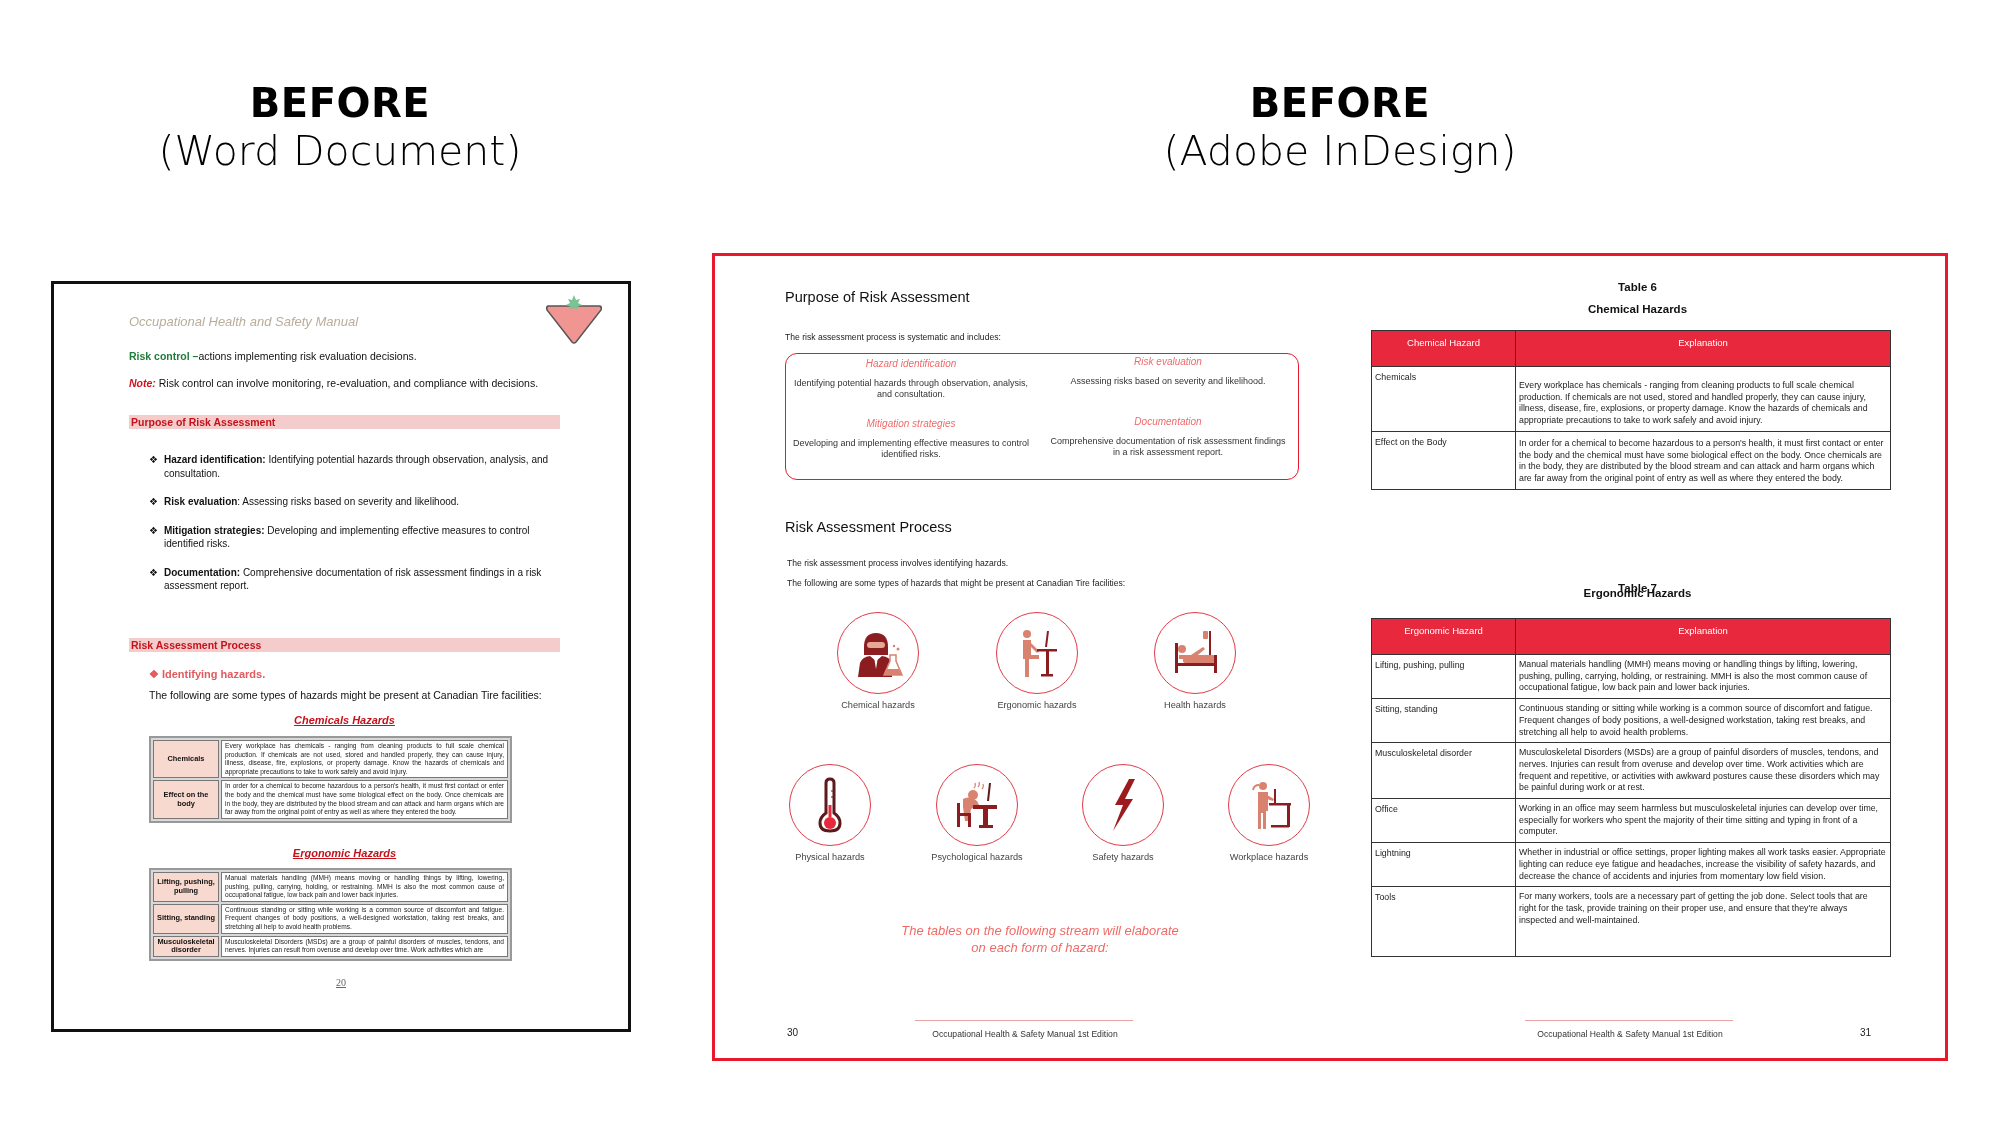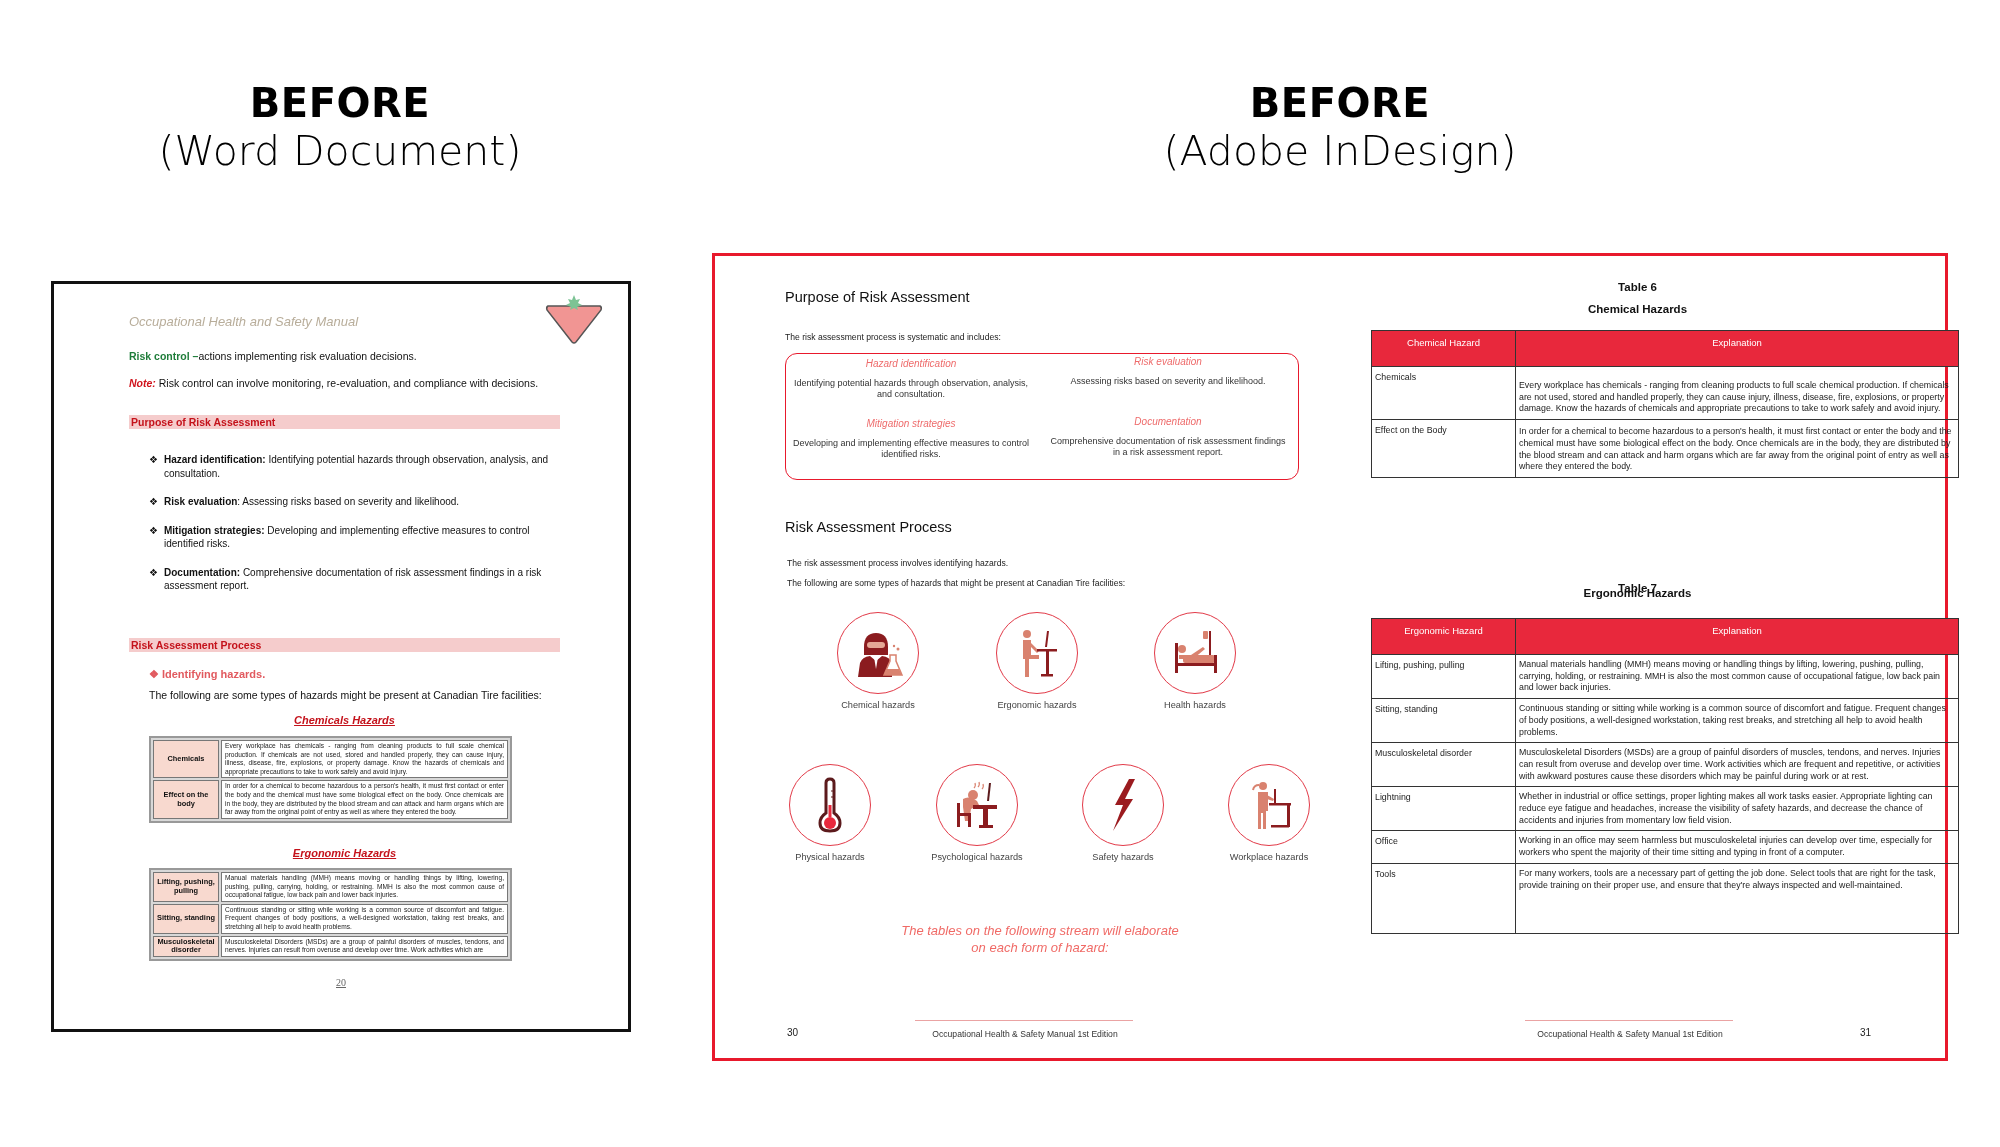--- a/index.html
+++ b/index.html
@@ -49,21 +49,21 @@
   .hz .circ { width: 82px; height: 82px; margin: 0 auto; border: 1.5px solid #e23a48; border-radius: 50%; display: flex; align-items: center; justify-content: center; }
   .hz .lab { font-size: 9.2px; color: #444; margin-top: 6px; }
 
   .callout { position: absolute; left: 180px; top: 666px; width: 290px; text-align: center; font-style: italic; font-size: 13px; line-height: 17px; color: #f06a66; }
 
   .ftr-rule { position: absolute; height: 1px; background: #eaa3a3; }
   .ftr-text { position: absolute; font-size: 8.6px; color: #333; text-align: center; }
   .pnum { position: absolute; font-size: 10px; color: #222; }
 
   .tcap { position: absolute; left: 0; width: 100%; text-align: center; font-weight: bold; font-size: 11.5px; color: #111; }
-  .dt { position: absolute; left: 733px; width: 588px; border-collapse: collapse; font-size: 8.8px; color: #222; }
+  .dt { position: absolute; left: 733px; width: 520px; border-collapse: collapse; font-size: 8.8px; color: #222; }
   .dt th { background: #e8283c; color: #fff; font-weight: normal; font-size: 9.5px; border: 1.5px solid #333; padding: 6px 4px 18px; text-align: center; }
   .dt td { border: 1.5px solid #333; vertical-align: top; padding: 4px 3px 4px; line-height: 11.7px; }
   .dt td.c1 { width: 144px; padding-top: 5px; }
 </style>
 </head>
 <body>
 
 <div class="headline" id="hl-before">
   <span class="big">BEFORE</span>
   <span class="sub">(Word Document)</span>
@@ -297,26 +297,26 @@
         </tr>
     <tr>
           <td class="c1">Sitting, standing</td>
           <td>Continuous standing or sitting while working is a common source of discomfort and fatigue. Frequent changes of body positions, a well-designed workstation, taking rest breaks, and stretching all help to avoid health problems.</td>
         </tr>
     <tr>
           <td class="c1">Musculoskeletal disorder</td>
           <td>Musculoskeletal Disorders (MSDs) are a group of painful disorders of muscles, tendons, and nerves. Injuries can result from overuse and develop over time. Work activities which are frequent and repetitive, or activities with awkward postures cause these disorders which may be painful during work or at rest.</td>
         </tr>
     <tr>
+          <td class="c1">Office</td>
+          <td>Working in an office may seem harmless but musculoskeletal injuries can develop over time, especially for workers who spent the majority of their time sitting and typing in front of a computer.</td>
+        </tr>
+    <tr>
           <td class="c1">Lightning</td>
           <td>Whether in industrial or office settings, proper lighting makes all work tasks easier. Appropriate lighting can reduce eye fatigue and headaches, increase the visibility of safety hazards, and decrease the chance of accidents and injuries from momentary low field vision.</td>
-        </tr>
-    <tr>
-          <td class="c1">Office</td>
-          <td>Working in an office may seem harmless but musculoskeletal injuries can develop over time, especially for workers who spent the majority of their time sitting and typing in front of a computer.</td>
         </tr>
     <tr>
           <td class="c1" style="height:70px;">Tools</td>
           <td>For many workers, tools are a necessary part of getting the job done. Select tools that are right for the task, provide training on their proper use, and ensure that they're always inspected and well-maintained.</td>
         </tr>
   </tbody>
     </table>
 
   <div class="ftr-rule" style="left:810px; top:764px; width:208px;"></div>
   <div class="ftr-text" style="left:795px; top:773px; width:240px;">Occupational Health &amp; Safety Manual 1st Edition</div>

